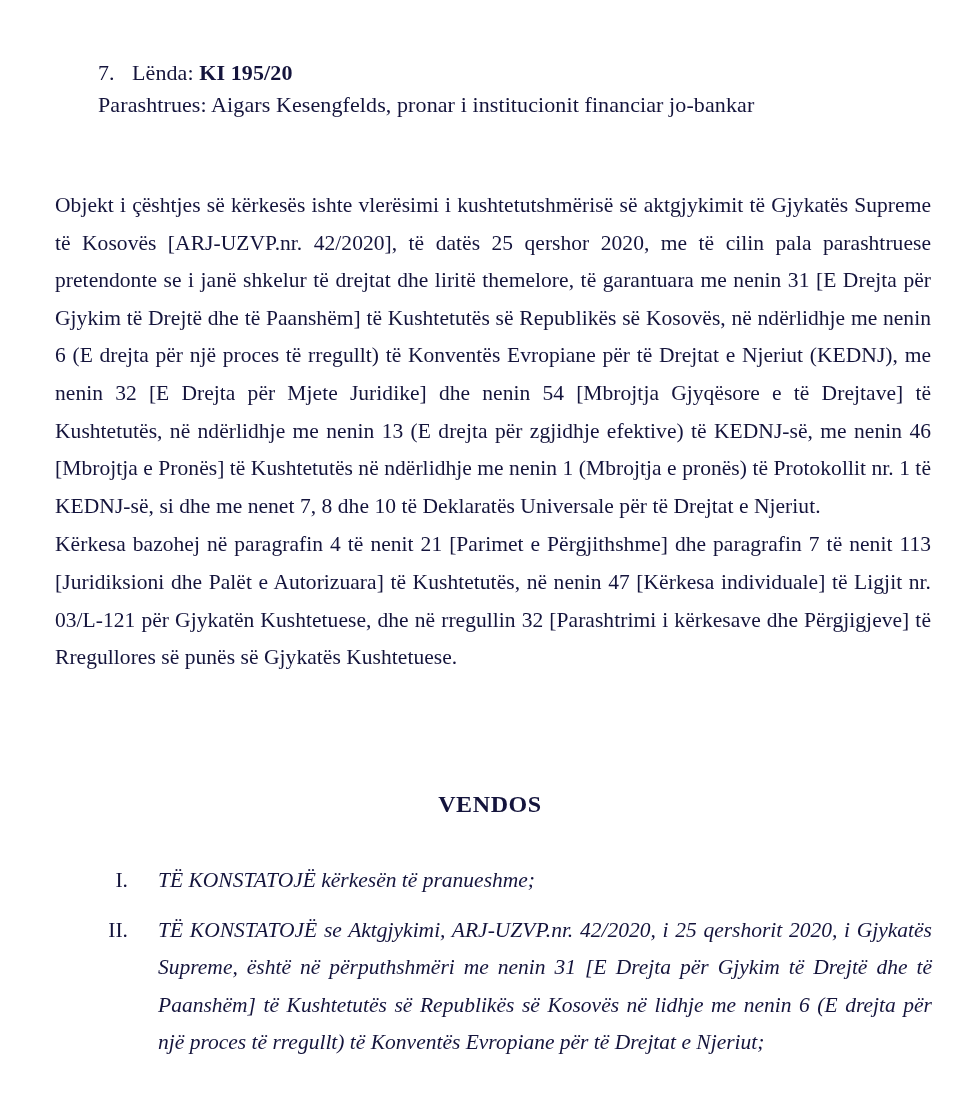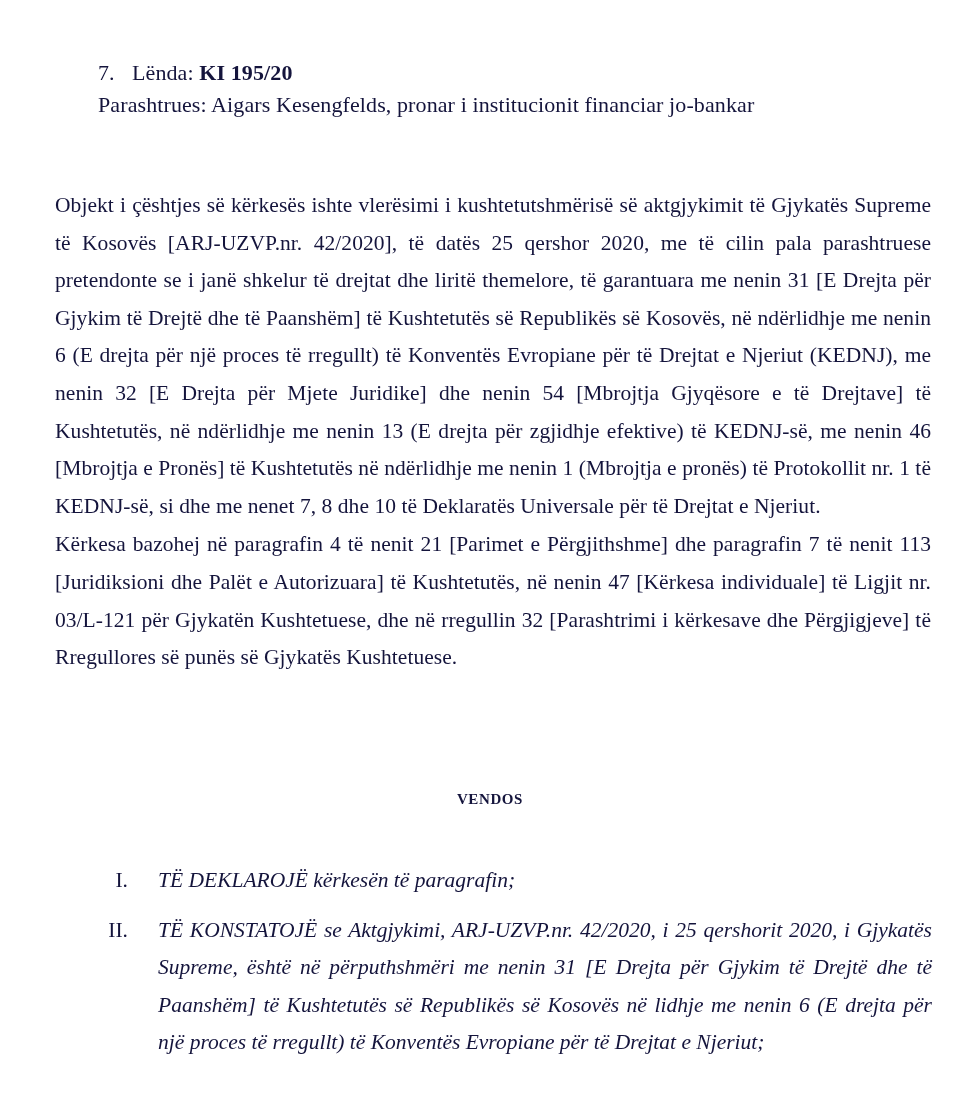--- a/index.html
+++ b/index.html
@@ -71,21 +71,21 @@
     font-style: italic;
   }
 
   
   .vendos {
     position: absolute;
     left: 0;
     top: 791px;
     width: 980px;
     text-align: center;
-    font-size: 15px;
+    font-size: 24px;
     font-weight: bold;
     letter-spacing: 0.6px;
   }
 
   
   .decisions {
     position: absolute;
     left: 54px;
     top: 862px;
     width: 878px;
@@ -128,21 +128,21 @@
   <div class="body-block">
     <p class="para-justify-last">Objekt i çështjes së kërkesës ishte vlerësimi i kushtetutshmërisë së aktgjykimit të Gjykatës Supreme të Kosovës [ARJ-UZVP.nr. 42/2020], të datës 25 qershor 2020, me të cilin pala parashtruese pretendonte se i janë shkelur të drejtat dhe liritë themelore, të garantuara me nenin 31 [E Drejta për Gjykim të Drejtë dhe të Paanshëm] të Kushtetutës së Republikës së Kosovës, në ndërlidhje me nenin 6 (E drejta për një proces të rregullt) të Konventës Evropiane për të Drejtat e Njeriut (KEDNJ), me nenin 32 [E Drejta për Mjete Juridike] dhe nenin 54 [Mbrojtja Gjyqësore e të Drejtave] të Kushtetutës, në ndërlidhje me nenin 13 (E drejta për zgjidhje efektive) të KEDNJ-së, me nenin 46 [Mbrojtja e Pronës] të Kushtetutës në ndërlidhje me nenin 1 (Mbrojtja e pronës) të Protokollit nr. 1 të KEDNJ-së,  si dhe me nenet 7, 8 dhe 10 të Deklaratës Universale për të Drejtat e Njeriut.</p>
     <p class="para-justify-last">Kërkesa bazohej në paragrafin 4 të nenit 21 [Parimet e Përgjithshme] dhe paragrafin 7 të nenit 113 [Juridiksioni dhe Palët e Autorizuara] të Kushtetutës, në nenin 47 [Kërkesa individuale] të Ligjit nr. 03/L-121 për Gjykatën Kushtetuese, dhe në rregullin 32 [Parashtrimi i kërkesave dhe Përgjigjeve] të Rregullores së punës së Gjykatës Kushtetuese.</p>
   </div>
 
   <div class="vendos">VENDOS</div>
 
   <div class="decisions">
     <div class="decision-item">
       <div class="decision-numeral">I.</div>
-      <div class="decision-text">TË DEKLAROJË  kërkesën të paragrafin;</div>
+      <div class="decision-text">TË KONSTATOJË  kërkesën të pranueshme;</div>
     </div>
     <div class="decision-item">
       <div class="decision-numeral">II.</div>
       <div class="decision-text">TË KONSTATOJË se Aktgjykimi, ARJ-UZVP.nr. 42/2020, i 25 qershorit 2020, i Gjykatës Supreme, është në përputhshmëri me nenin 31 [E Drejta për Gjykim të Drejtë dhe të Paanshëm] të Kushtetutës së Republikës së Kosovës në lidhje me nenin 6 (E drejta për një proces të rregullt) të Konventës Evropiane për të Drejtat e Njeriut;</div>
     </div>
   </div>
 
 </div>
 
 </body></html>

